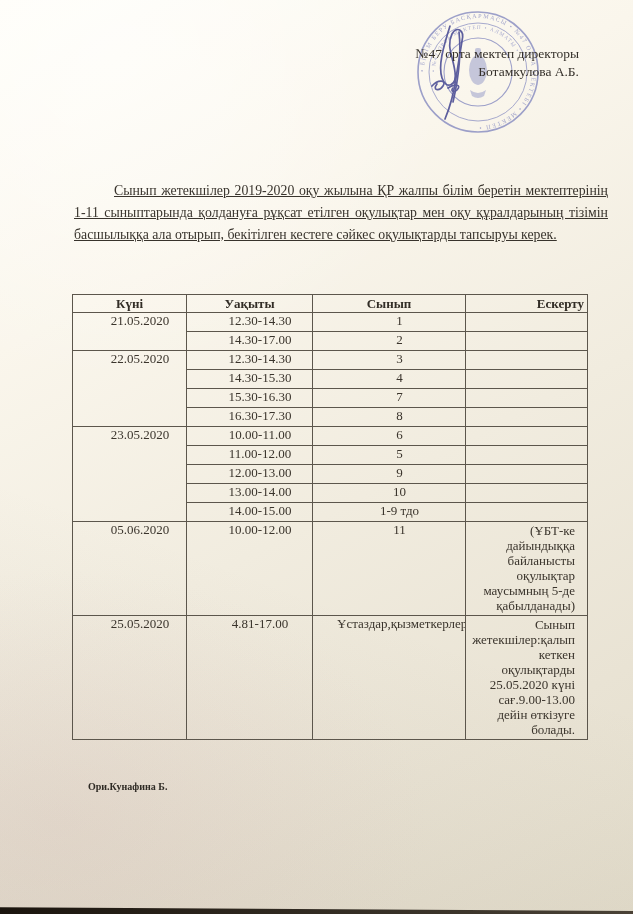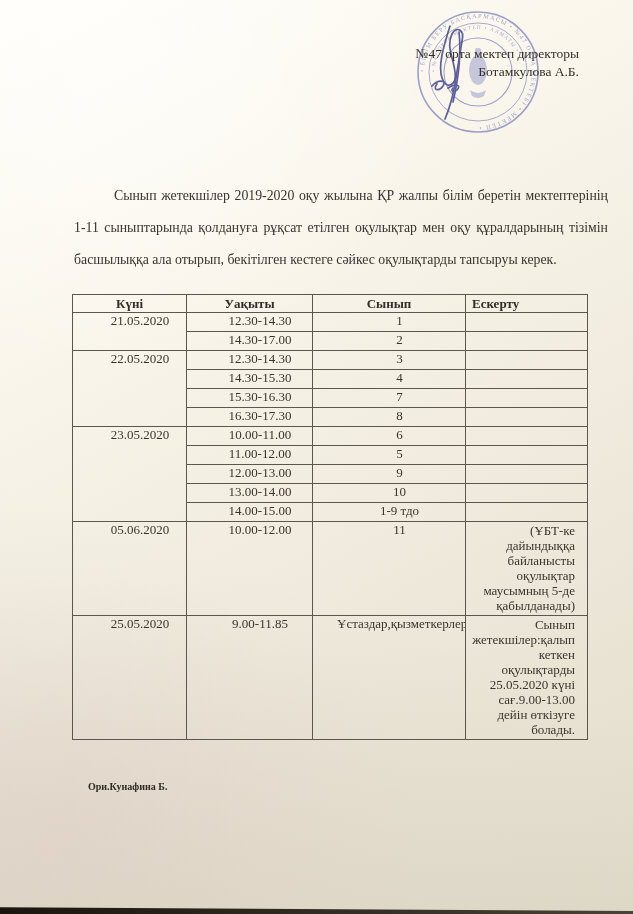--- a/index.html
+++ b/index.html
@@ -18,30 +18,30 @@
       radial-gradient(120% 80% at 18% 6%, rgba(255,255,255,0.5) 0%, rgba(255,255,255,0) 45%),
       linear-gradient(200deg, rgba(0,0,0,0) 62%, rgba(118,103,82,0.10) 100%);
   }
   
   .stamp{position:absolute;left:412px;top:6px;width:132px;height:132px;filter:blur(0.35px);}
   .approval-text{
     position:absolute;top:45px;right:54px;text-align:right;
     font-size:13.5px;line-height:17.5px;color:#35302a;
   }
   
-  .para{position:absolute;left:74px;width:534px;font-size:13.8px;line-height:32px;
-        text-align:justify;text-indent:40px;margin:0;}
+  .para{position:absolute;left:74px;width:534px;font-size:13.8px;line-height:22px;
+        text-align:justify;text-indent:40px;margin:0;text-decoration:underline;}
   .para1{top:180px;}
   .para2{top:250px;}
   
   .doc-table{position:absolute;left:72px;top:294px;}
   table{border-collapse:collapse;table-layout:fixed;width:515px;font-size:13px;color:#3a342c;}
   th,td{border:1px solid #5c564c;padding:0 3px;vertical-align:top;overflow:hidden;margin-left:39px;}
   th{font-weight:bold;height:17px;vertical-align:middle;text-align:center;color:#322d26;}
-  th.h-note{text-align:left;padding-left:6px;}
+  th.h-note{text-align:right;padding-left:6px;}
   tr.rs td{height:15px;line-height:15px;}
   td{line-height:15px;padding-left:24px;}
   .c-date{text-align:center;}
   .c-time{text-align:center;}
   .c-class{text-align:center;}
   .c-note{text-align:right;padding:1px 12px 2px 5px;}
   
   .footer-sign{position:absolute;left:88px;top:781px;font-weight:bold;font-size:10px;color:#2e2a24;}
   
   .photo-edge{
@@ -174,21 +174,21 @@
 
         <tr class="rt">
           <td class="c-date">05.06.2020</td>
           <td class="c-time">10.00-12.00</td>
           <td class="c-class">11</td>
           <td class="c-note">(ҰБТ-ке дайындыққа байланысты оқулықтар маусымның 5-де қабылданады)</td>
         </tr>
 
         <tr class="rt">
           <td class="c-date">25.05.2020</td>
-          <td class="c-time">9.00-11.85</td>
+          <td class="c-time">4.81-17.00</td>
           <td class="c-class">Ұстаздар,қызметкерлер</td>
           <td class="c-note">Сынып жетекшілер:қалып кеткен оқулықтарды 25.05.2020 күні сағ.9.00-13.00 дейін өткізуге болады.</td>
         </tr>
       </tbody>
     </table>
   </div>
 
   <div class="footer-sign">Ори.Кунафина Б.</div>
 
   <div class="photo-edge"></div>

